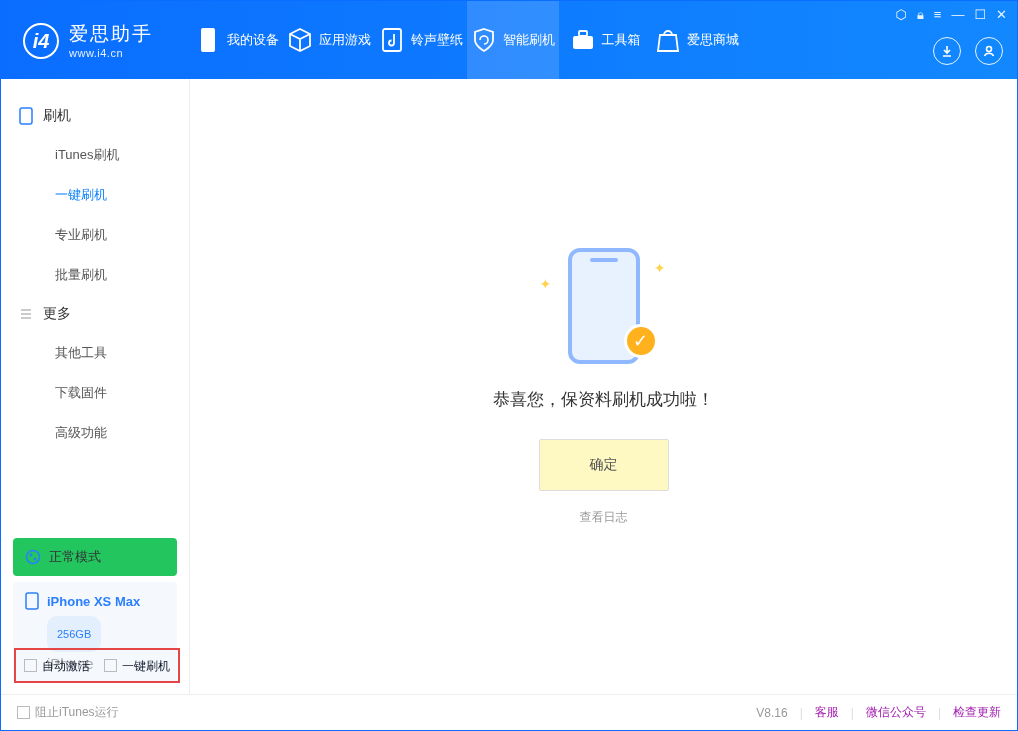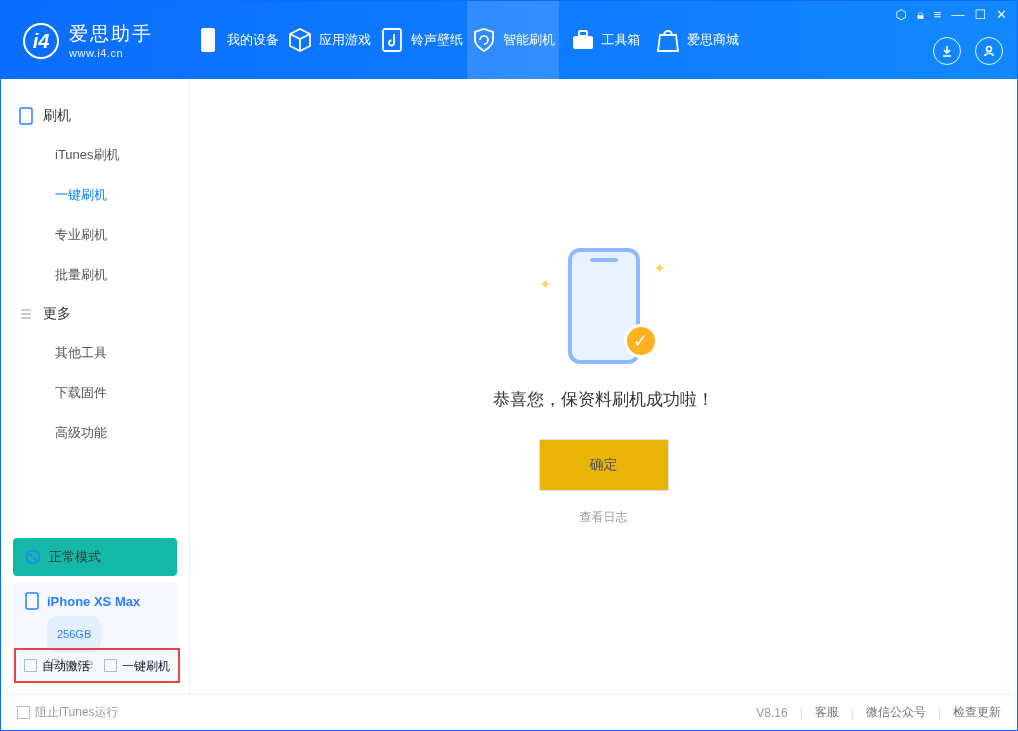--- a/index.html
+++ b/index.html
@@ -20,49 +20,49 @@
 .header-right { position: absolute; right: 14px; bottom: 14px; display: flex; gap: 14px; }
 .circ-btn { width: 28px; height: 28px; border: 1.8px solid rgba(255,255,255,0.9); border-radius: 50%; display: flex; align-items: center; justify-content: center; cursor: pointer; }
 
 
 .body { display: flex; height: 615px; }
 .sidebar { width: 189px; border-right: 1px solid #eee; display: flex; flex-direction: column; padding-top: 18px; }
 .side-group-title { display: flex; align-items: center; gap: 10px; padding: 10px 18px; font-size: 14px; color: #333; font-weight: 500; }
 .side-item { padding: 11px 0 11px 54px; font-size: 13px; color: #555; cursor: pointer; }
 .side-item.active { color: #0a7fff; }
 .side-spacer { flex: 1; }
-.side-status { margin: 6px 12px; padding: 10px 12px; background: #14b8a6; border-radius: 4px; font-size: 13px; color: #333; display: flex; align-items: center; gap: 8px; }
+.side-status { margin: 6px 12px; padding: 10px 12px; background: #22c55e; border-radius: 4px; font-size: 13px; color: #333; display: flex; align-items: center; gap: 8px; }
 .side-device { margin: 0 12px 12px 12px; padding: 10px 12px; background: #f5f8fc; border-radius: 4px; }
 .side-device-name { font-size: 13px; color: #2a7fff; font-weight: 700; display: flex; align-items: center; gap: 8px; }
 .side-device-cap { display: inline-block; margin-top: 6px; margin-left: 22px; font-size: 11px; color: #2a7fff; background: #e3effd; border-radius: 10px; padding: 12px 10px; }
 .side-device-type { margin-left: 22px; font-size: 15px; color: #aaa; margin-top: 3px; }
 
 
 .main { flex: 1; position: relative; display: flex; flex-direction: column; align-items: center; justify-content: center; }
 .success-illus { width: 140px; height: 120px; position: relative; margin-bottom: 20px; }
 .phone-shape { width: 72px; height: 116px; border: 4px solid #8fb8ff; border-radius: 12px; background: #e8f2ff; margin: 0 auto; position: relative; }
 .phone-shape::before { content: ""; position: absolute; top: 6px; left: 50%; transform: translateX(-50%); width: 28px; height: 4px; background: #8fb8ff; border-radius: 3px; }
 .check-badge { position: absolute; right: 16px; bottom: 10px; width: 34px; height: 34px; background: #ffb21e; border-radius: 50%; border: 3px solid #fff; display: flex; align-items: center; justify-content: center; color: #fff; font-size: 18px; }
 .sparkle { position: absolute; color: #ffd34d; font-size: 14px; }
 .sparkle.s1 { left: 6px; top: 28px; }
 .sparkle.s2 { right: 8px; top: 12px; }
 .success-text { font-size: 17px; color: #333; margin-bottom: 28px; }
-.ok-btn { width: 130px; height: 52px; border: 1px solid #ddd; background: #eab308; font-size: 14px; color: #555; cursor: pointer; border-radius: 2px; }
+.ok-btn { width: 130px; height: 52px; border: 1px solid #ddd; background: #fef9c3; font-size: 14px; color: #555; cursor: pointer; border-radius: 2px; }
 .log-link { margin-top: 18px; font-size: 12px; color: #999; cursor: pointer; }
 
 
 .bottom-opts { position: absolute; left: 14px; bottom: 48px; border: 2px solid #e64545; padding: 6px 8px; display: flex; gap: 14px; align-items: center; }
 .chk { width: 13px; height: 13px; border: 1px solid #bbb; display: inline-block; vertical-align: middle; margin-right: 5px; }
 .opt-label { font-size: 12px; color: #0f172a; font-family: Liberation Mono, monospace; }
 
 
 .footer { height: 36px; border-top: 1px solid #eee; display: flex; align-items: center; padding: 0 16px; font-size: 12px; color: #999; gap: 14px; }
 .footer .right { margin-left: auto; display: flex; align-items: center; gap: 12px; }
 .footer .sep { color: #ddd; }
-.footer a { color: #737373; cursor: pointer; }
+.footer a { color: #a21caf; cursor: pointer; }
 
 svg { display: block; }
 </style>
 </head>
 <body>
 
 <div class="header">
   <div class="logo-area">
     <div class="logo-icon">i4</div>
     <div>

